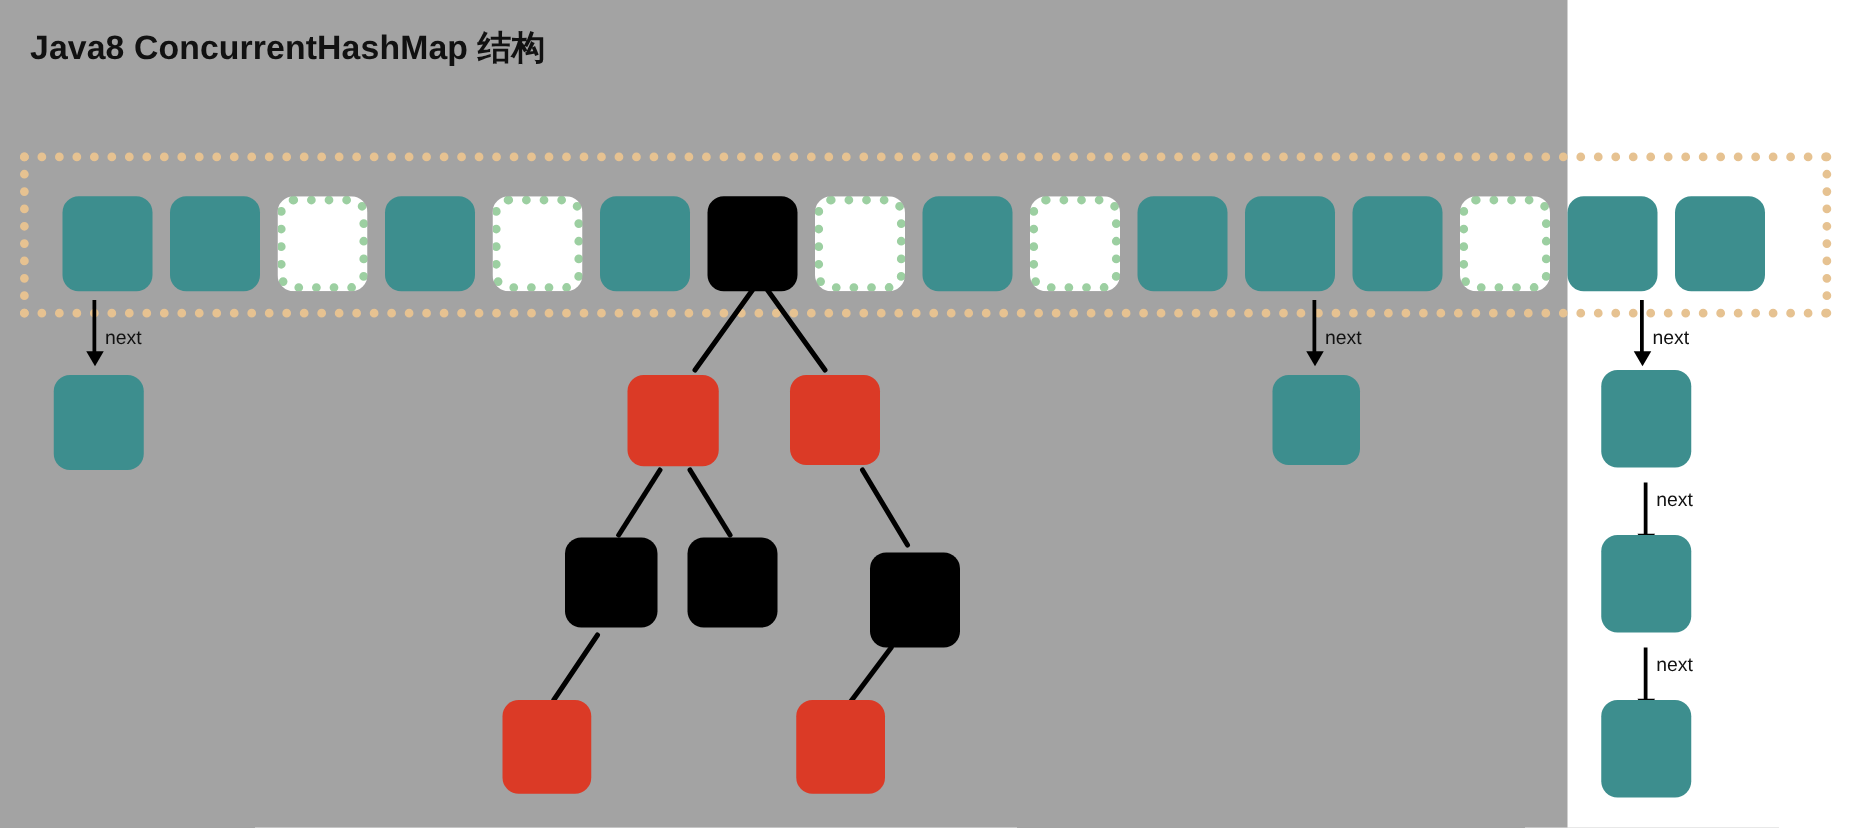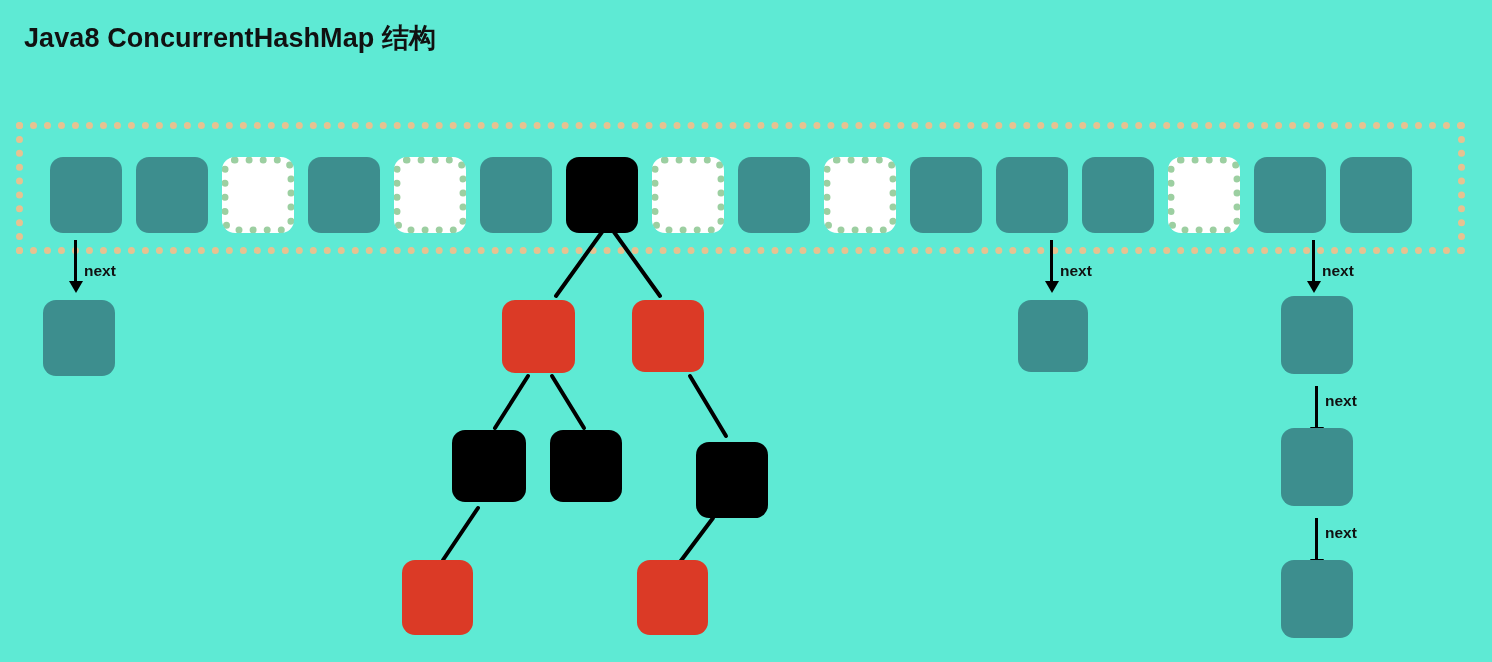--- a/index.html
+++ b/index.html
@@ -8,23 +8,23 @@
     background: #ffffff;
   }
   body {
     width: 1492px;
     height: 662px;
     font-family: "Liberation Sans", sans-serif;
     overflow: hidden;
   }
   #canvas {
     position: relative;
-    width: 1492px;
+    width: 1254px;
     height: 662px;
-    background: #5eead4;
+    background: #a3a3a3;
   }
   #title {
     position: absolute;
     left: 24px;
     top: 20px;
     font-size: 27px;
     font-weight: bold;
     color: #111111;
     letter-spacing: 0.1px;
     white-space: nowrap;
@@ -80,21 +80,21 @@
     bottom: -11px;
     width: 0;
     height: 0;
     border-left: 7px solid transparent;
     border-right: 7px solid transparent;
     border-top: 12px solid #000000;
   }
   .next-label {
     position: absolute;
     font-size: 15.5px;
-    font-weight: bold;
+    font-weight: normal;
     color: #111111;
     white-space: nowrap;
   }
   
   #edges {
     position: absolute;
     left: 0;
     top: 0;
     width: 1492px;
     height: 662px;

